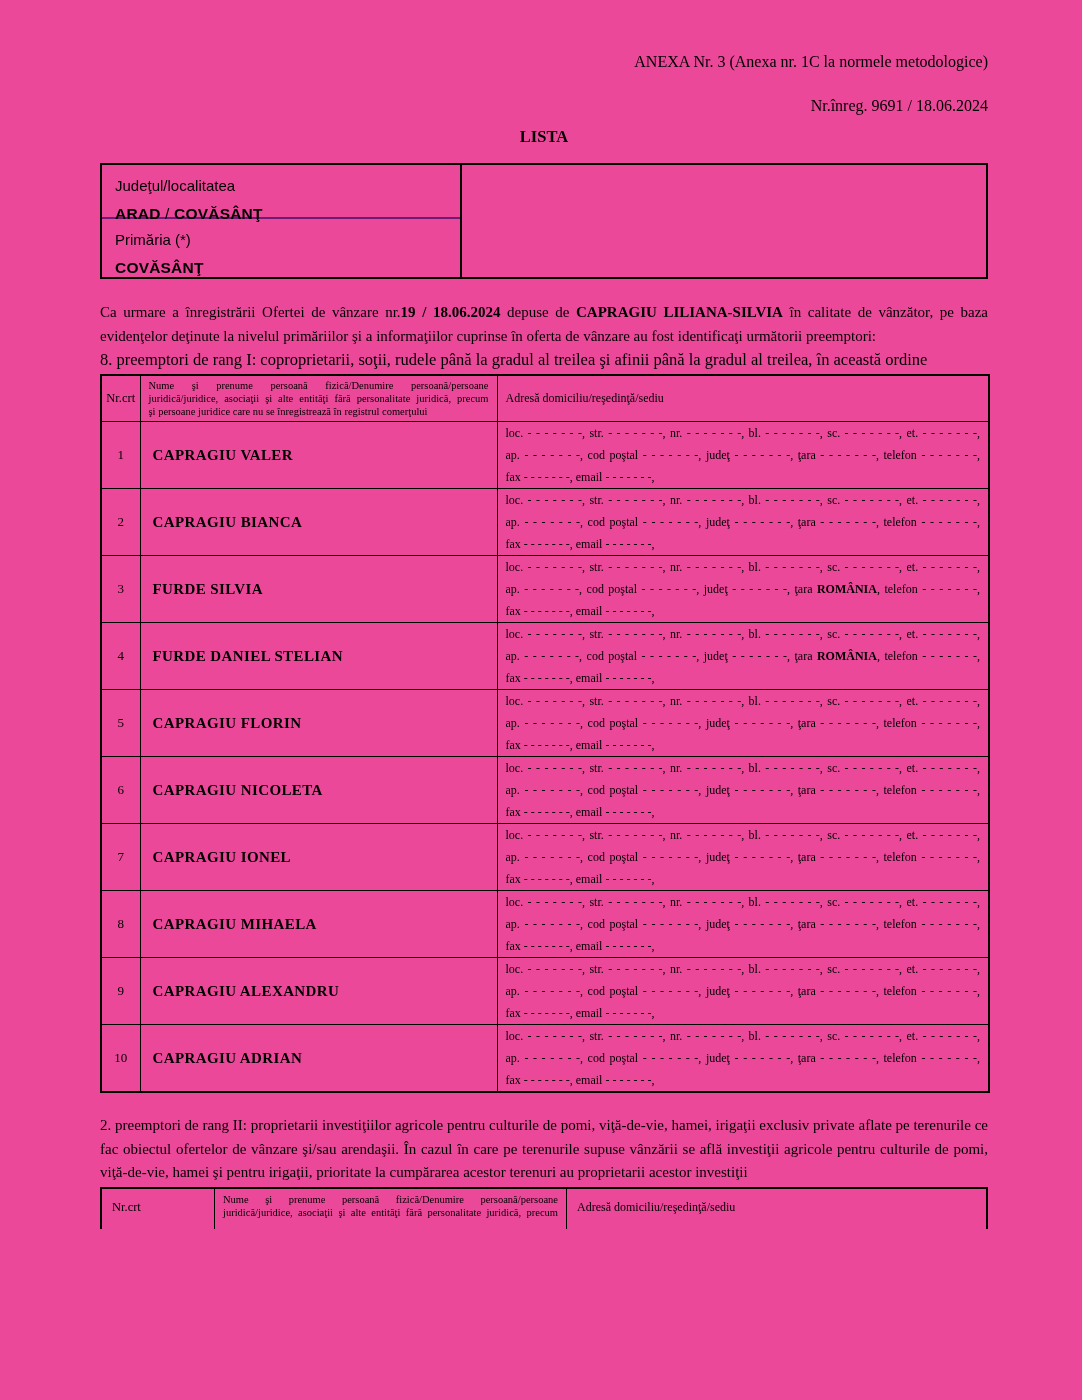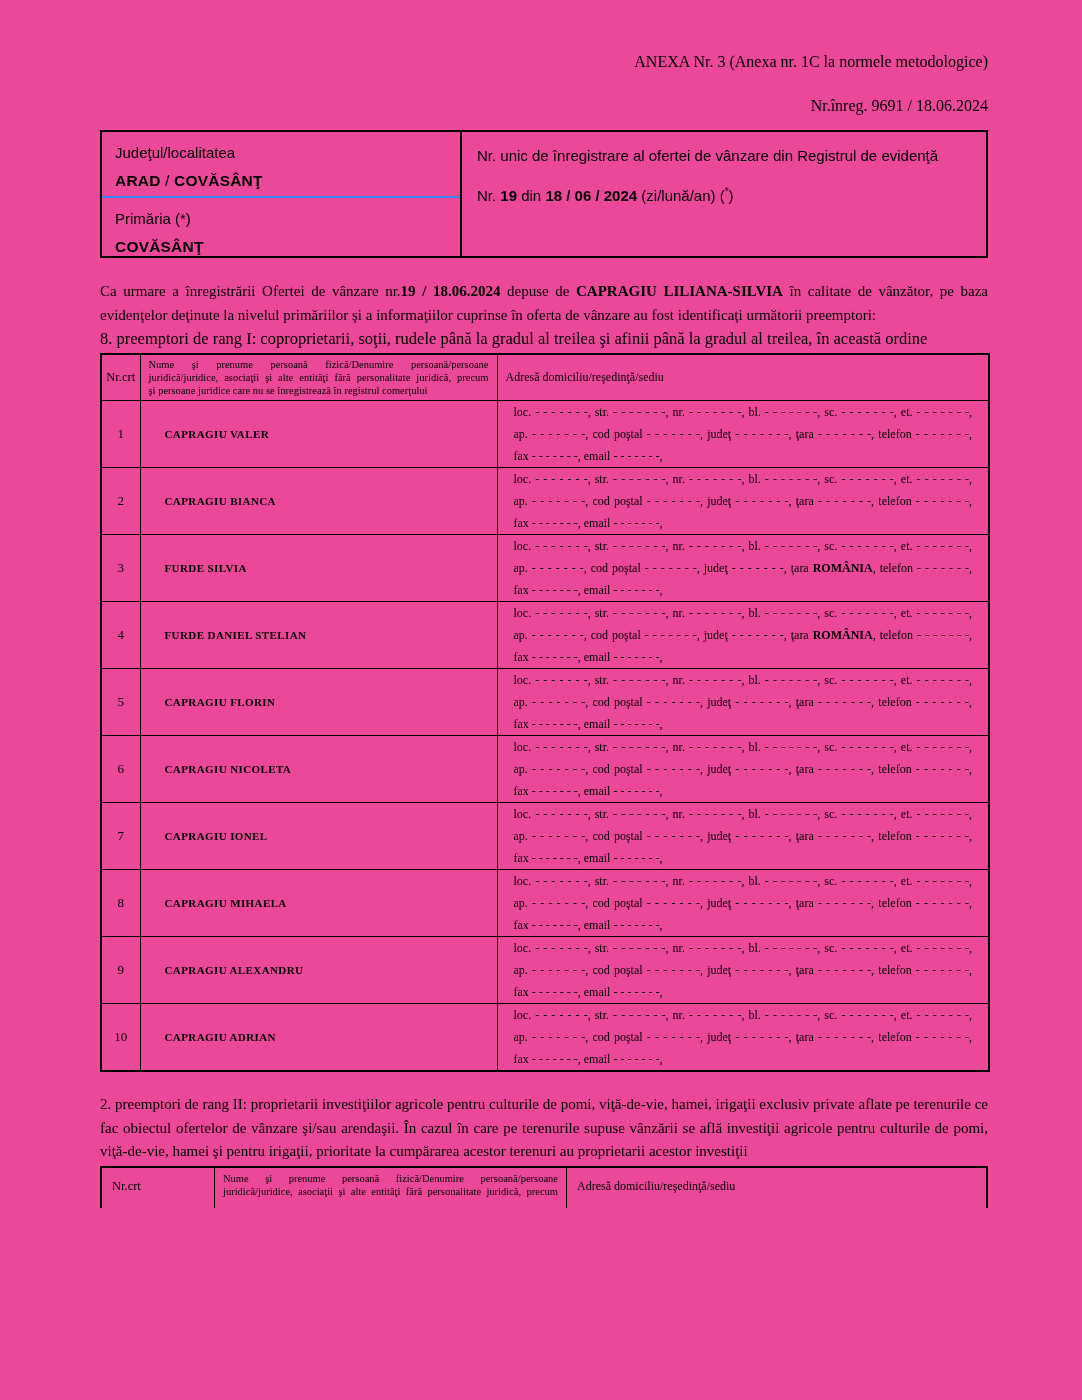--- a/index.html
+++ b/index.html
@@ -15,21 +15,21 @@
   }
   .right-line { text-align:right; font-size:16px; line-height:20px; }
   .reg-line   { margin-top:24px; }
   .doc-title  { margin-top:9px; text-align:center; font-weight:bold; font-size:16.5px; line-height:24px; }
   .doc-subtitle { text-align:center; font-weight:bold; font-size:16.5px; line-height:30px; }
 
   
   .info-box { display:flex; border:2px solid #000; margin-top:14px; font-family:"Liberation Sans", sans-serif; }
   .ib-left  { width:358px; border-right:2px solid #000; }
   .ib-cell  { box-sizing:border-box; height:58px; padding:7px 13px 0 13px; }
-  .ib-cell-top { height:66px; border-bottom:2px solid #3b82f6; }
+  .ib-cell-top { height:54px; border-bottom:2px solid #701a75; }
   .ib-label { font-size:15px; line-height:27px; }
   .ib-value { font-size:15.5px; line-height:29px; font-weight:bold; letter-spacing:0.2px; }
   .ib-sep   { font-weight:normal; }
   .ib-right { flex:1; box-sizing:border-box; padding:8px 15px 0 15px; }
   .ib-reg-label { font-size:15px; line-height:31px; text-align:justify; }
   .ib-nr-line   { font-size:15px; line-height:30px; margin-top:10px; }
   .bold { font-weight:bold; }
   sup.star { font-size:10px; vertical-align:super; line-height:0; }
 
   
@@ -41,53 +41,50 @@
   
   table.t1 { width:888px; border-collapse:collapse; table-layout:fixed; margin-top:3px; border:2px solid #000; }
   table.t1 td { border:1.5px solid #000; vertical-align:middle; box-sizing:border-box; overflow:hidden; }
   tr.hrow { height:43px; }
   tr.drow { height:66px; }
   .h-nr   { font-size:12.5px; text-align:center; }
   .h-name { font-size:10.5px; line-height:13px; padding:3px 8px; vertical-align:top; }
   .h-addr { font-size:12px; padding-left:8px; }
   .jl { text-align:justify; text-align-last:justify; }
   .c-nr   { text-align:center; font-size:13px; }
-  .c-name { font-weight:bold; font-size:11px; letter-spacing:0.4px; padding-left:24px; }
-  .c-addr { font-size:12px; padding:0 16px; }
+  .c-name { font-weight:bold; font-size:15px; letter-spacing:0.4px; padding-left:12px; }
+  .c-addr { font-size:12px; padding:0 8px; }
   .addr-line { line-height:22px; }
 
   
   .t2 { display:flex; margin-top:2px; border:2px solid #000; border-bottom:none; height:42px; overflow:hidden; box-sizing:border-box; }
   .t2-cell { box-sizing:border-box; overflow:hidden; }
   .t2-nr   { width:113px; border-right:1.5px solid #000; font-size:12.5px; padding:11px 8px 0 10px; }
   .t2-name { width:352px; border-right:1.5px solid #000; font-size:10.5px; line-height:13px; padding:4px 8px 0 8px; }
   .t2-addr { flex:1; font-size:12px; padding:11px 8px 0 10px; }
 </style>
 </head>
 <body>
 
 <div class="page">
 
   <div class="right-line">ANEXA Nr. 3 (Anexa nr. 1C la normele metodologice)</div>
   <div class="right-line reg-line">Nr.înreg. 9691 / 18.06.2024</div>
+  <div class="doc-title">LISTA</div>
 
   <div class="info-box">
     <div class="ib-left">
       <div class="ib-cell ib-cell-top">
         <div class="ib-label">Judeţul/localitatea</div>
         <div class="ib-value"><span>ARAD</span><span class="ib-sep"> / </span><span>COVĂSÂNŢ</span></div>
       </div>
       <div class="ib-cell">
         <div class="ib-label">Primăria (*)</div>
         <div class="ib-value">COVĂSÂNŢ</div>
       </div>
-    </div>
-    <div class="ib-right">
-      <div class="ib-reg-label">Nr. unic de înregistrare al ofertei de vânzare din Registrul de evidenţă</div>
-      <div class="ib-nr-line"><span>Nr. </span><span class="bold">19</span><span> din </span><span class="bold">18 / 06 / 2024</span><span> (zi/lună/an) </span><span>(</span><sup class="star">*</sup><span>)</span></div>
     </div>
   </div>
 
   <div class="para intro"><span>Ca urmare a înregistrării Ofertei de vânzare nr.</span><span class="bold">19 / 18.06.2024</span><span> depuse de </span><span class="bold">CAPRAGIU LILIANA-SILVIA</span><span> în calitate de vânzător, pe baza evidenţelor deţinute la nivelul primăriilor şi a informaţiilor cuprinse în oferta de vânzare au fost identificaţi următorii preemptori:</span></div>
 
   <div class="rank-heading">8. preemptori de rang I: coproprietarii, soţii, rudele până la gradul al treilea şi afinii până la gradul al treilea, în această ordine</div>
 
   <table class="t1">
     <colgroup>
         <col style="width:39px">

